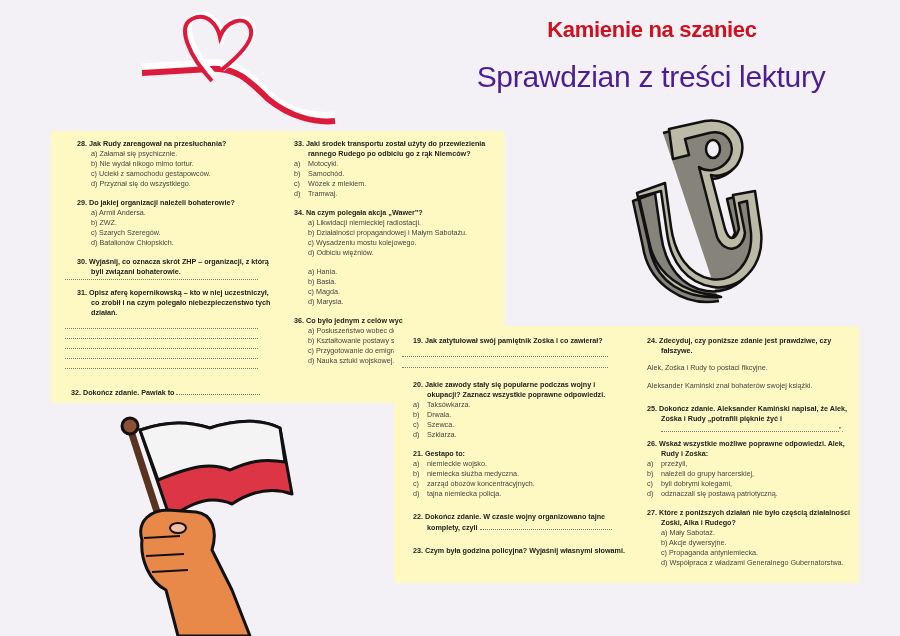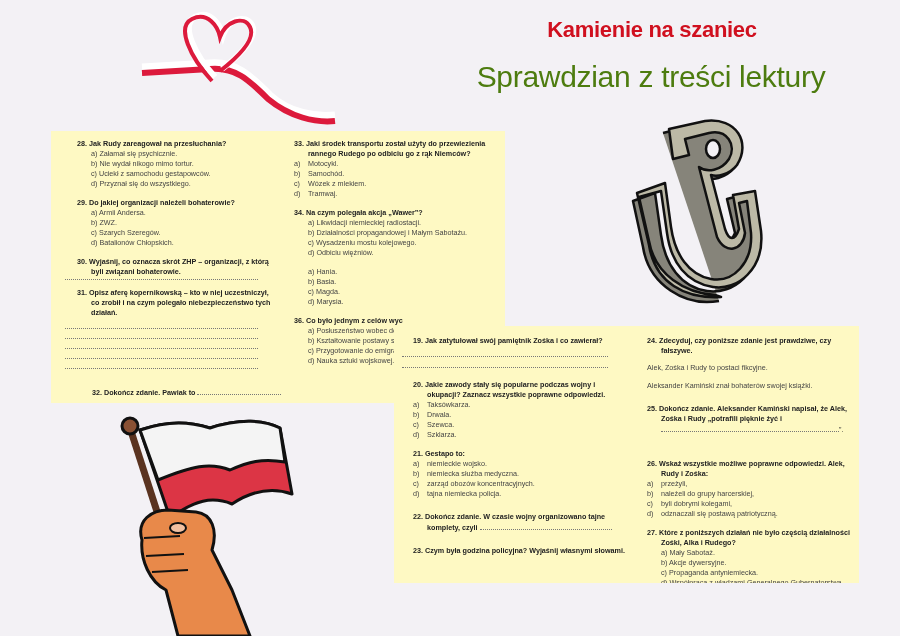--- a/index.html
+++ b/index.html
@@ -10,21 +10,21 @@
     font-family: "Liberation Sans", sans-serif;
     color: #222;
   }
   .title-1 {
     position: absolute; left: 487px; top: 17px; width: 330px;
     text-align: center; color: #d0101f;
     font-size: 22px; font-weight: bold; letter-spacing: -0.3px;
   }
   .title-2 {
     position: absolute; left: 436px; top: 60px; width: 430px;
-    text-align: center; color: #4d7c0f;
+    text-align: center; color: #4c1d95;
     font-size: 30px; font-weight: normal; letter-spacing: -0.3px;
   }
   .ribbon { position: absolute; left: 140px; top: 5px; width: 200px; height: 120px; }
   .anchor { position: absolute; left: 625px; top: 115px; width: 140px; height: 195px; }
   .flag { position: absolute; left: 100px; top: 400px; width: 230px; height: 236px; }
 
   .sheet {
     position: absolute; background: #fef9c3;
     font-size: 7.2px; line-height: 10px; color: #333;
   }
@@ -88,21 +88,21 @@
   <div class="col" style="left:26px; top:157px; width:196px;">
     <div class="q-text">31. Opisz aferę kopernikowską – kto w niej uczestniczył, co zrobił i na czym polegało niebezpieczeństwo tych działań.</div>
   </div>
   <div style="position:absolute; left:14px; top:188px; width:193px;">
     <div class="dotline"></div>
     <div class="dotline"></div>
     <div class="dotline"></div>
     <div class="dotline"></div>
     <div class="dotline"></div>
   </div>
-  <div class="col" style="left:41px; top:256px; width:196px;">
+  <div class="col" style="left:20px; top:256px; width:196px;">
     <span class="q-text" style="padding-left:0; text-indent:0;">32. Dokończ zdanie. Pawiak to</span>
     <span class="fill" style="width:84px;"></span>
   </div>
 
   <div class="col" style="left:243px; top:8px; width:205px;">
     <div class="q">
       <div class="q-text">33. Jaki środek transportu został użyty do przewiezienia rannego Rudego po odbiciu go z rąk Niemców?</div>
       <div class="opt flush"><span class="lbl">a)</span><span>Motocykl.</span></div>
       <div class="opt flush"><span class="lbl">b)</span><span>Samochód.</span></div>
       <div class="opt flush"><span class="lbl">c)</span><span>Wózek z mlekiem.</span></div>
@@ -163,21 +163,21 @@
       <div class="q-text">23. Czym była godzina policyjna? Wyjaśnij własnymi słowami.</div>
     </div>
   </div>
 
   <div class="col" style="left:253px; top:10px; width:210px;">
     <div class="q" style="margin-bottom:13px;">
       <div class="q-text" style="margin-bottom:7px;">24. Zdecyduj, czy poniższe zdanie jest prawdziwe, czy fałszywe.</div>
       <div class="plain">Alek, Zośka i Rudy to postaci fikcyjne.</div>
       <div class="plain">Aleksander Kamiński znał bohaterów swojej książki.</div>
     </div>
-    <div class="q" style="margin-bottom:24px;">
+    <div class="q" style="margin-bottom:4px;">
       <div class="q-text">25. Dokończ zdanie. Aleksander Kamiński napisał, że Alek, Zośka i Rudy „potrafili pięknie żyć i</div>
       <div style="padding-left:14px;"><span class="fill" style="width:178px;"></span><span>”.</span></div>
     </div>
     <div class="q">
       <div class="q-text">26. Wskaż wszystkie możliwe poprawne odpowiedzi. Alek, Rudy i Zośka:</div>
       <div class="opt flush"><span class="lbl">a)</span><span>przeżyli,</span></div>
       <div class="opt flush"><span class="lbl">b)</span><span>należeli do grupy harcerskiej,</span></div>
       <div class="opt flush"><span class="lbl">c)</span><span>byli dobrymi kolegami,</span></div>
       <div class="opt flush"><span class="lbl">d)</span><span>odznaczali się postawą patriotyczną.</span></div>
     </div>

